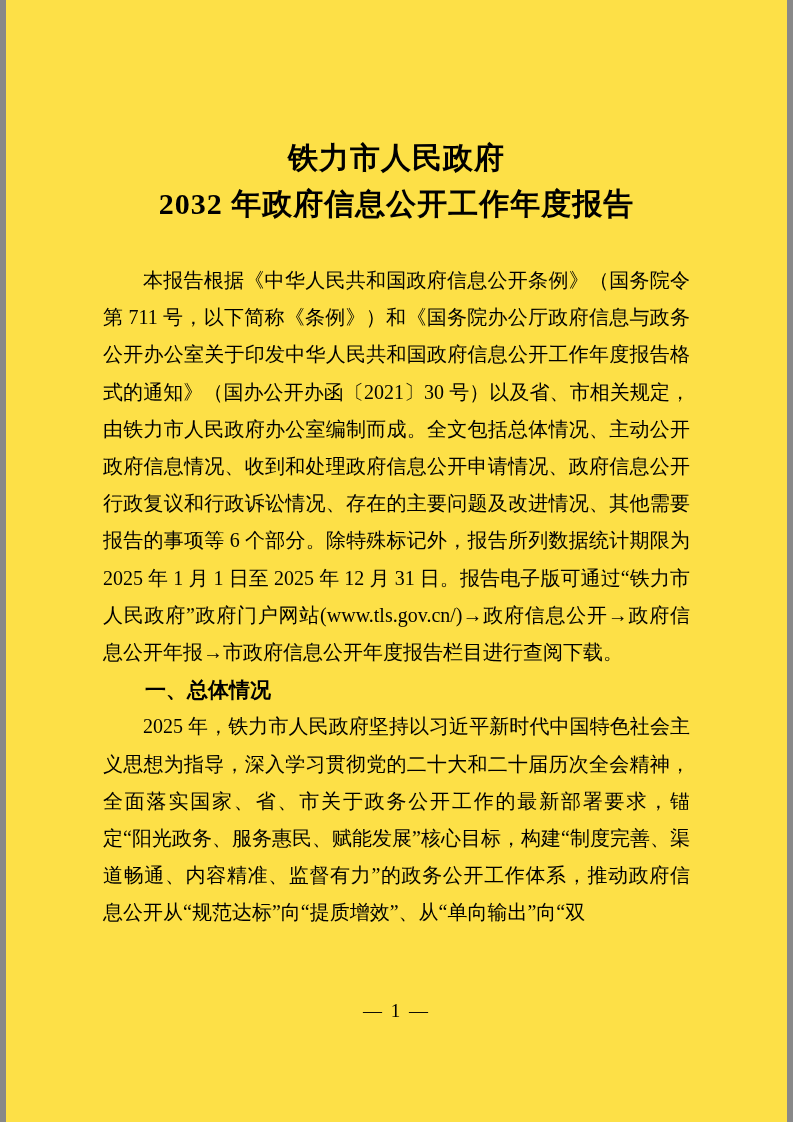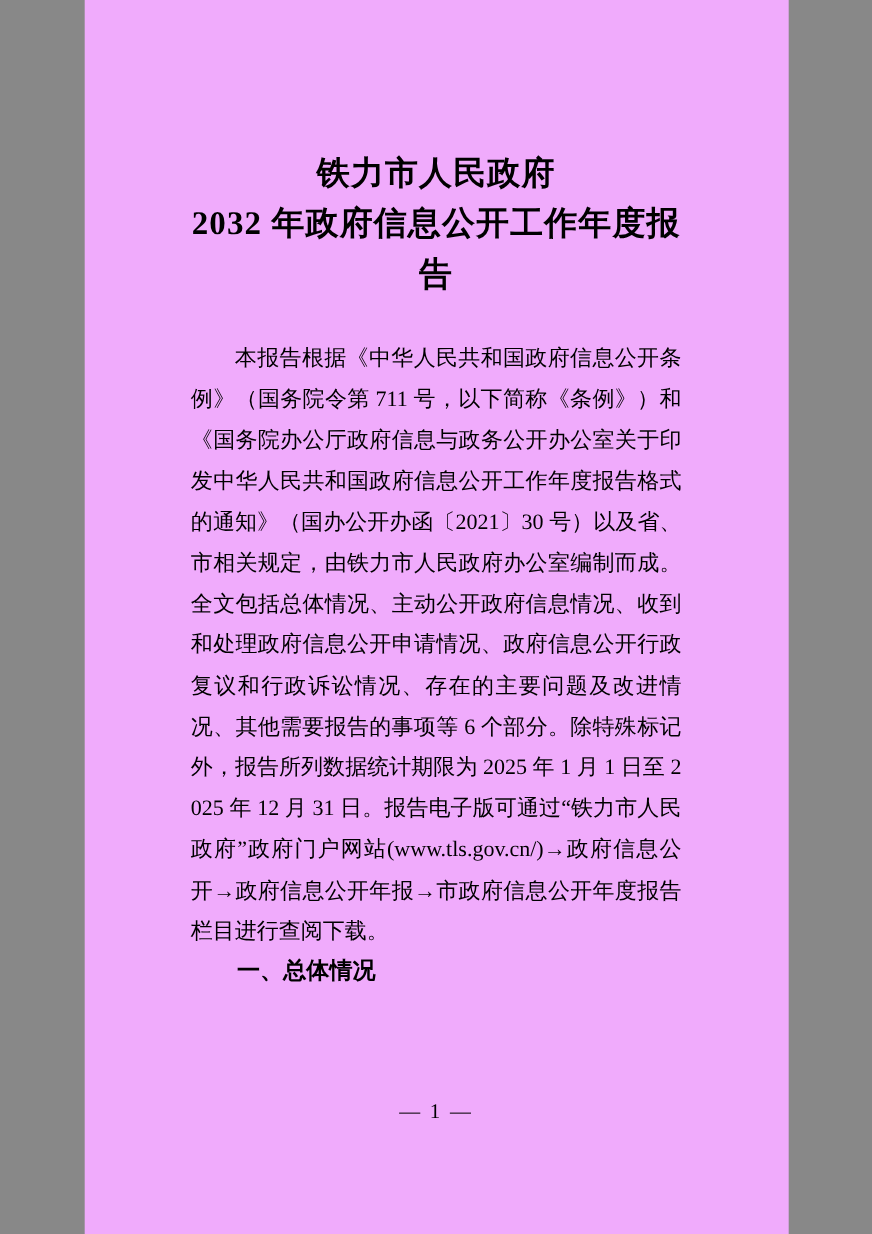--- a/index.html
+++ b/index.html
@@ -1,22 +1,22 @@
 <!DOCTYPE html>
 <html><head>
 <meta charset="utf-8">
 <style>
   * { margin: 0; padding: 0; box-sizing: border-box; }
   html, body { background: #888; }
   .page {
     position: relative;
-    width: 640px;
+    width: 781px;
     height: 1122px;
     margin: 0 auto;
-    background: #f0abfc;
+    background: #fde047;
     color: #000000;
     font-family: "Liberation Serif", "DejaVu Serif", serif;
     overflow: hidden;
   }
   .content {
     padding: 0 97px;
   }
   .title-block {
     padding-top: 135px;
     text-align: center;
@@ -34,21 +34,21 @@
     line-height: 37.2px;
     text-align: justify;
     text-justify: inter-ideograph;
     text-indent: 2em;
     word-break: break-all;
   }
   .body-para.continued {
     margin-top: 0;
   }
   .section-heading {
-    font-family: Liberation Mono, monospace;
+    font-family: Liberation Sans, sans-serif;
     font-size: 21px;
     font-weight: bold;
     line-height: 37.2px;
     text-indent: 2em;
     margin-top: 0;
   }
   .page-footer {
     position: absolute;
     left: 0;
     right: 0;
@@ -67,17 +67,18 @@
 
     <h1 class="title-block">
       <span class="title-line">铁力市人民政府</span>
       <span class="title-line">2032 年政府信息公开工作年度报告</span>
     </h1>
 
     <p class="body-para">本报告根据《中华人民共和国政府信息公开条例》（国务院令第 711 号，以下简称《条例》）和《国务院办公厅政府信息与政务公开办公室关于印发中华人民共和国政府信息公开工作年度报告格式的通知》（国办公开办函〔2021〕30 号）以及省、市相关规定，由铁力市人民政府办公室编制而成。全文包括总体情况、主动公开政府信息情况、收到和处理政府信息公开申请情况、政府信息公开行政复议和行政诉讼情况、存在的主要问题及改进情况、其他需要报告的事项等 6 个部分。除特殊标记外，报告所列数据统计期限为 2025 年 1 月 1 日至 2025 年 12 月 31 日。报告电子版可通过“铁力市人民政府”政府门户网站(www.tls.gov.cn/)→政府信息公开→政府信息公开年报→市政府信息公开年度报告栏目进行查阅下载。</p>
 
     <h2 class="section-heading">一、总体情况</h2>
 
+    <p class="body-para continued">2025 年，铁力市人民政府坚持以习近平新时代中国特色社会主义思想为指导，深入学习贯彻党的二十大和二十届历次全会精神，全面落实国家、省、市关于政务公开工作的最新部署要求，锚定“阳光政务、服务惠民、赋能发展”核心目标，构建“制度完善、渠道畅通、内容精准、监督有力”的政务公开工作体系，推动政府信息公开从“规范达标”向“提质增效”、从“单向输出”向“双</p>
 
   </div>
 
   <div class="page-footer">— 1 —</div>
 </div>
 
 </body></html>

